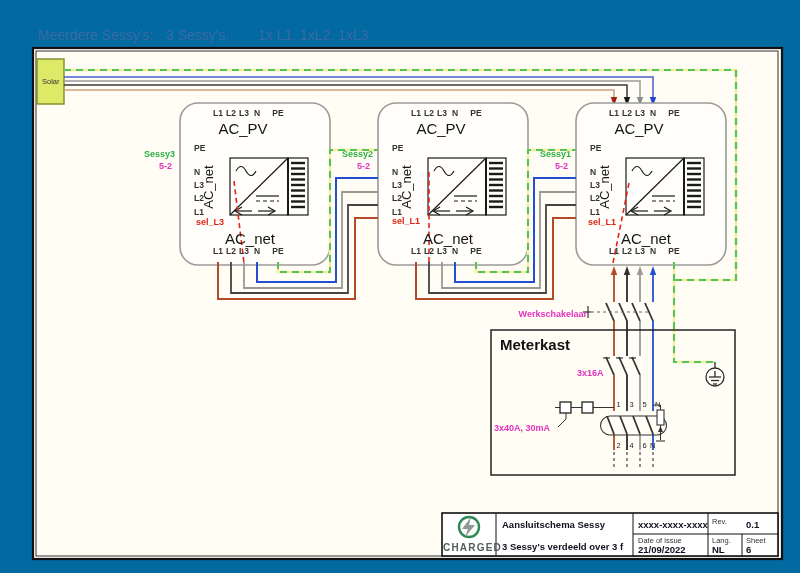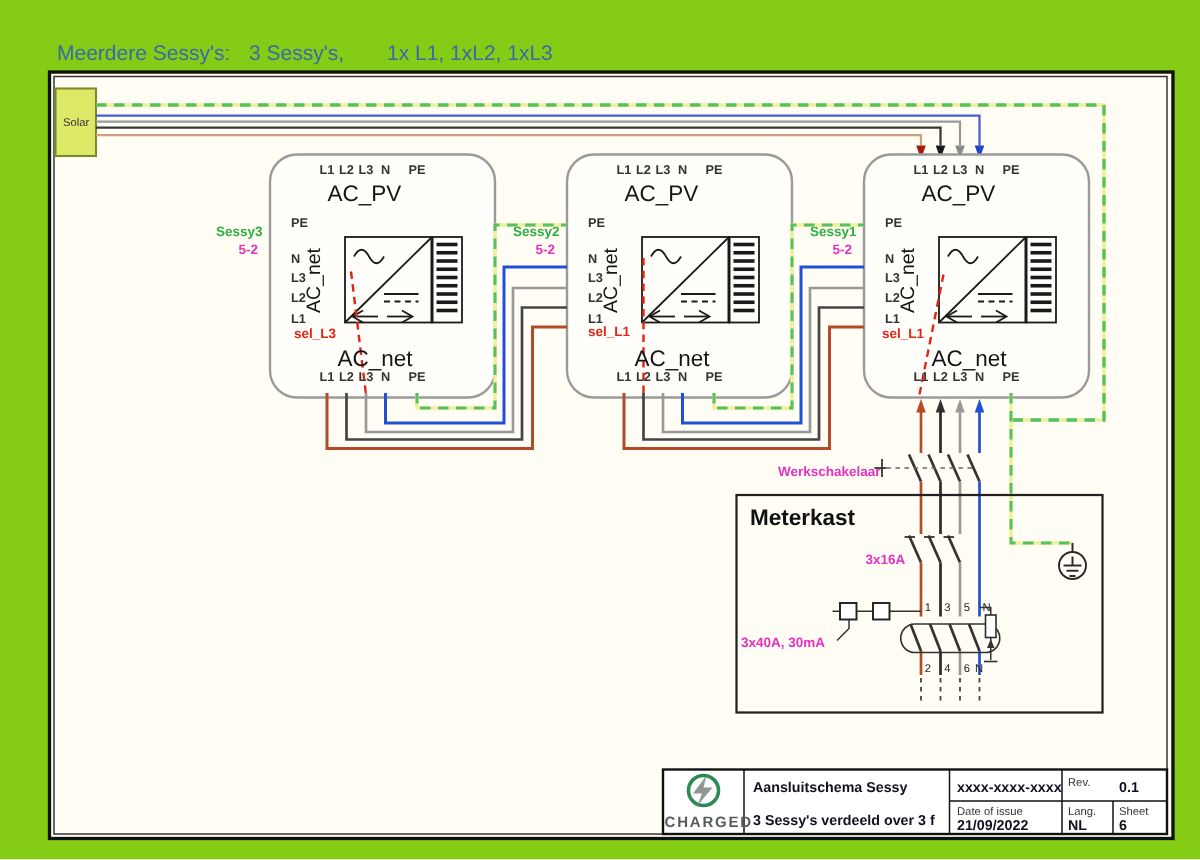--- a/index.html
+++ b/index.html
@@ -1,16 +1,16 @@
 <!DOCTYPE html>
 <html><head>
 <meta charset="utf-8">
 <style>
   html,body{margin:0;padding:0;background:#ffffff;}
-  .stage{position:relative;width:800px;height:573px;background:#84cc16;overflow:hidden;
+  .stage{position:relative;width:800px;height:573px;background:#0369a1;overflow:hidden;
          font-family:"Liberation Sans",sans-serif;}
   svg text{font-family:"Liberation Sans",sans-serif;}
   .hdr{font-size:14px;fill:#3a6ba6;}
   .tl{font-size:8.5px;font-weight:600;fill:#333333;}
   .title{font-size:15px;fill:#151515;}
   .side{font-size:13px;fill:#151515;}
   .sel{font-size:9px;font-weight:600;fill:#e02515;}
   .sessy{font-size:9px;font-weight:600;fill:#2fae44;}
   .code{font-size:9px;font-weight:600;fill:#e331c1;}
   .mag{font-size:9px;font-weight:600;fill:#e331c1;}

